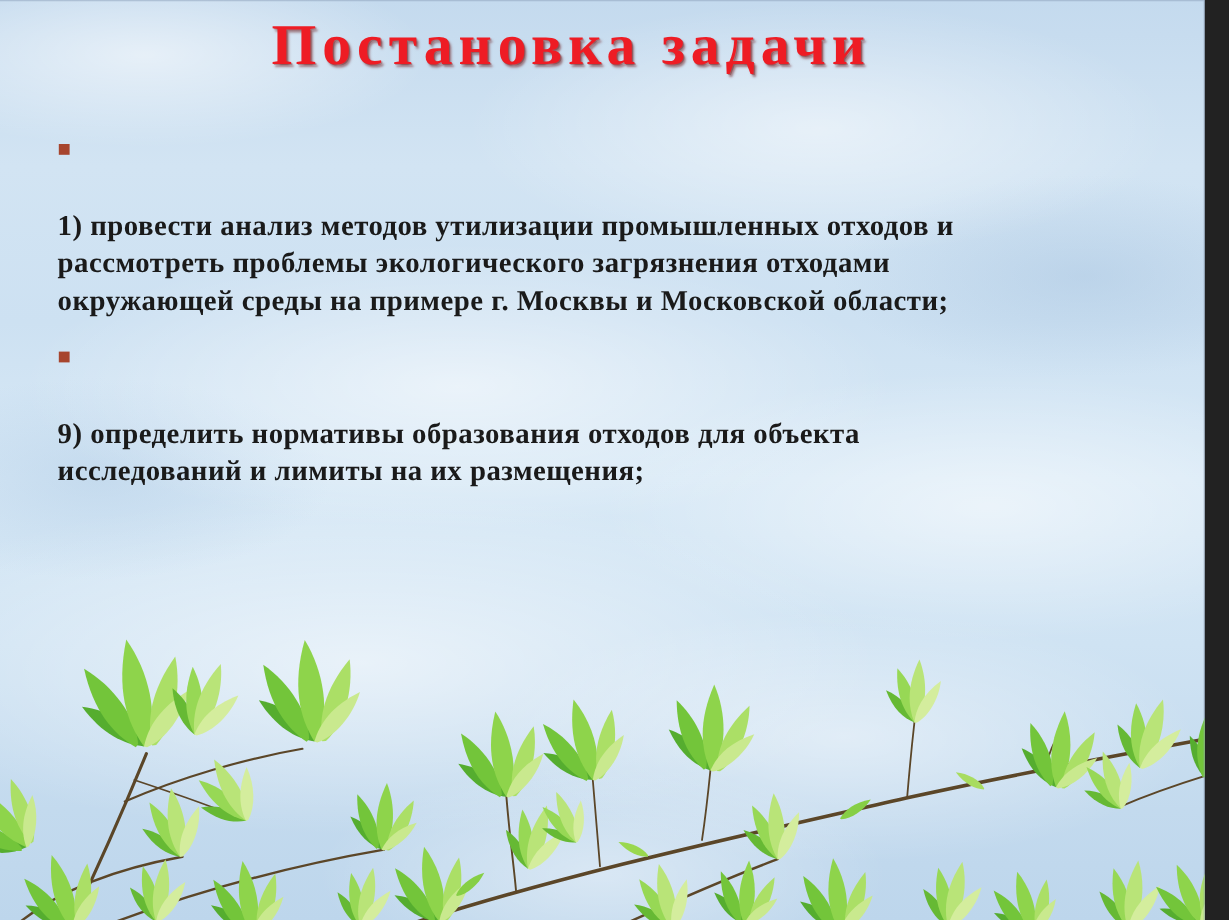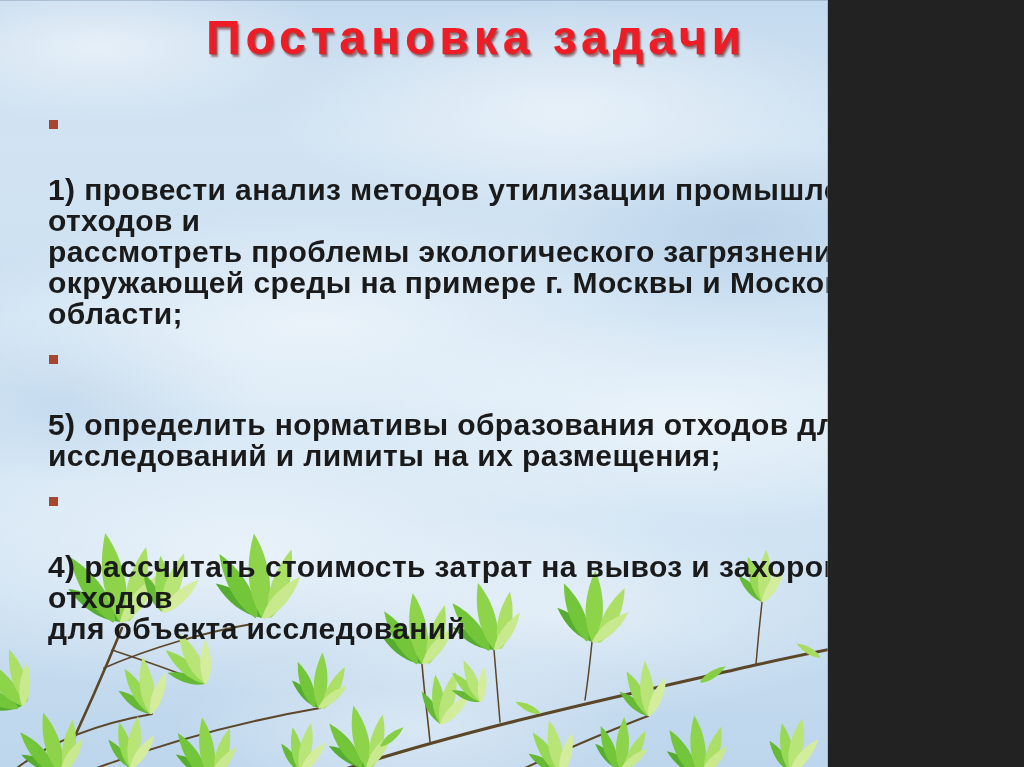--- a/index.html
+++ b/index.html
@@ -1,20 +1,20 @@
 <!DOCTYPE html>
 <html lang="ru" style="--title-red: #ee1c24; --marker-red: #a7452e; --body-text: #1a1a1a;"><head>
 <meta charset="utf-8">
 <style>
   html,body{margin:0;padding:0;background:#222;}
   .slide{
     position:relative;
-    width:828px;height:767px;
+    width:1004px;height:767px;
     overflow:hidden;
-    font-family:Liberation Sans, sans-serif;
+    font-family:Liberation Serif, serif;
   }
   
   .sky{
     position:absolute;inset:0;
     background:
       radial-gradient(ellipse 340px 110px at 12% 6%,  rgba(255,255,255,.55), transparent 70%),
       radial-gradient(ellipse 420px 150px at 68% 14%, rgba(255,255,255,.50), transparent 70%),
       radial-gradient(ellipse 300px 120px at 90% 30%, rgba(160,190,220,.40), transparent 70%),
       radial-gradient(ellipse 520px 170px at 38% 42%, rgba(255,255,255,.55), transparent 70%),
       radial-gradient(ellipse 280px 120px at 8% 52%,  rgba(165,195,225,.38), transparent 70%),
@@ -40,21 +40,21 @@
     white-space:nowrap;
   }
   
   .bullets{
     position:absolute;top:112px;left:48px;width:970px;
     margin:0;padding:0;list-style:none;
   }
   .bullet-item{
     position:relative;
     margin:0 0 18px 0;
-    font-size:30px;font-weight:bold;line-height:31px;letter-spacing:.4px;
+    font-size:24px;font-weight:bold;line-height:31px;letter-spacing:.4px;
     color:var(--body-text,#1a1a1a);
     text-indent:40px;
     white-space:pre-line;
   }
   .marker{
     position:absolute;left:1px;top:8px;width:9px;height:9px;
     background:var(--marker-red,#a7452e);
   }
 </style>
 </head>
@@ -143,22 +143,17 @@
   <ul class="bullets">
 
   <li class="bullet-item">
         <span class="marker"></span>
         <span class="bullet-text">1) провести анализ методов утилизации промышленных отходов и
 рассмотреть проблемы экологического загрязнения отходами
 окружающей среды на примере г. Москвы и Московской области;</span>
       </li>
       <li class="bullet-item">
         <span class="marker"></span>
-        <span class="bullet-text">5) определить нормативы образования отходов для объекта
+        <span class="bullet-text">9) определить нормативы образования отходов для объекта
 исследований и лимиты на их размещения;</span>
-      </li>
-      <li class="bullet-item">
-        <span class="marker"></span>
-        <span class="bullet-text">4) рассчитать стоимость затрат на вывоз и захоронение отходов
-для объекта исследований</span>
       </li>
     </ul>
 </div>
 
 </body></html>

